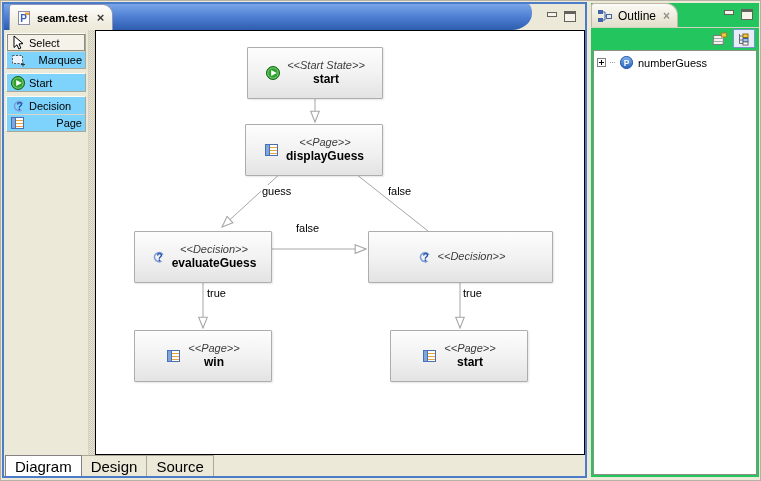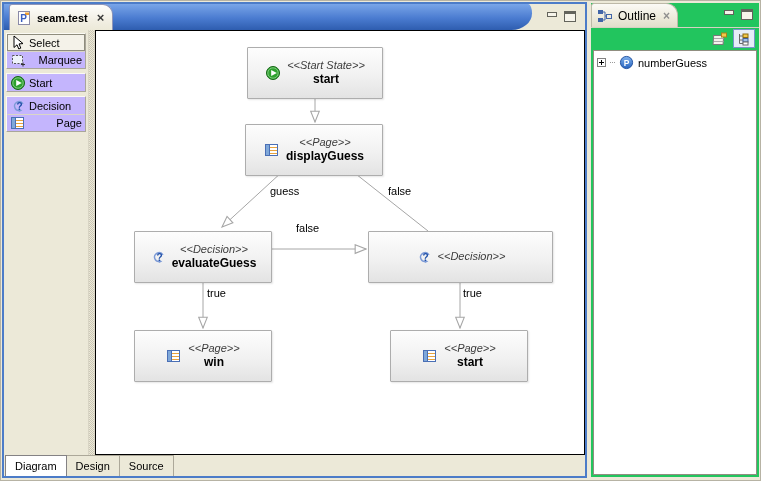--- a/index.html
+++ b/index.html
@@ -28,21 +28,21 @@
   .etab-label{font-size:11px;font-weight:bold;}
   .tab-close{font-size:13px;font-weight:bold;color:#3A3A3A;margin-left:4px;cursor:default;line-height:1;}
   .winbtns{position:absolute;right:9px;top:7px;display:flex;gap:7px;align-items:flex-start;}
   .btn-min{width:10px;height:5px;border:1px solid #63635B;background:#F6F4EA;margin-top:1px;}
   .btn-max{width:12px;height:11px;border:1px solid #63635B;border-top-width:3px;background:#F6F4EA;}
   .editor-mid{flex:1;display:flex;min-height:0;}
   
   .palette{width:84px;flex:0 0 84px;padding:3px 2px 0 2px;}
   .pal-group{
     border:1px solid;border-color:#FBFAF4 #A9A69A #A9A69A #FBFAF4;
-    margin-bottom:4px;background:#c4b5fd;
+    margin-bottom:4px;background:#7dd3fc;
   }
   .pal-item{
     display:flex;align-items:center;gap:3px;height:17px;padding:0 2px;
     font-size:11px;border:1px solid transparent;white-space:nowrap;
   }
   .pal-item + .pal-item{border-top:1px solid #DAD6C6;justify-content:space-between;}
   .pal-item.selected{background:#F4F2E9;border:1px solid #8F8D7E;}
   .pal-icon{width:16px;height:16px;flex:0 0 16px;display:inline-flex;}
   
   .pal-divider{
@@ -66,29 +66,29 @@
   .ntext{display:flex;flex-direction:column;align-items:center;line-height:1.25;}
   .stereo{font-size:11px;font-style:italic;color:#3C3C3C;}
   .nname{font-size:12px;font-weight:bold;color:#000;}
   .n-start{left:151px;top:16px;width:136px;}
   .n-displayGuess{left:149px;top:93px;width:138px;}
   .n-evaluateGuess{left:38px;top:200px;width:138px;}
   .n-evaluateRemainingGuesses{left:272px;top:200px;width:185px;}
   .n-win{left:38px;top:299px;width:138px;}
   .n-lose{left:294px;top:299px;width:138px;}
   .elabel{position:absolute;font-size:11px;color:#000;background:#fff;padding:0 1px;}
-  .l-guess{left:165px;top:154px;margin-left:8px;}
+  .l-guess{left:165px;top:154px;}
   .l-false-up{left:291px;top:154px;}
   .l-false-mid{left:199px;top:191px;}
   .l-true-left{left:110px;top:256px;}
   .l-true-right{left:366px;top:256px;}
   
   .bottom-tabs{flex:0 0 21px;display:flex;align-items:stretch;background:#ECE9D8;padding-left:1px;}
   .btab{
-    display:flex;align-items:center;padding:0 9px;font-size:11px;
+    display:flex;align-items:center;padding:0 9px;font-size:15px;
     border:1px solid #ACA899;border-bottom:none;border-left:none;background:#ECE9D8;color:#000;
   }
   .btab:first-child{border-left:1px solid #848284;}
   .btab.selected{background:#FFFFFF;border-color:#848284;font-weight:normal;}
   
   .outline{
     position:absolute;left:590px;top:2px;width:168px;height:474px;
     display:flex;flex-direction:column;background:#22c55e;
   }
   .o-header{position:relative;height:24px;flex:0 0 24px;}

